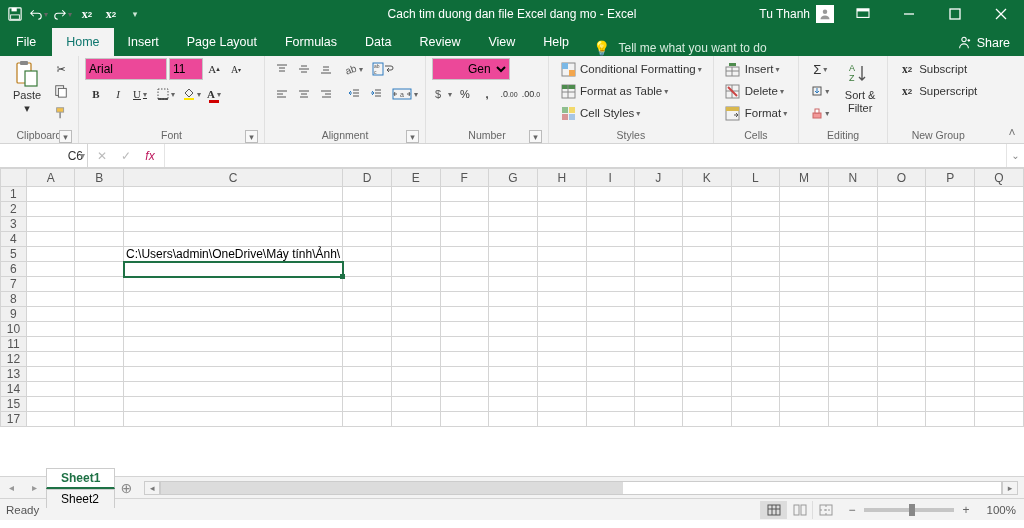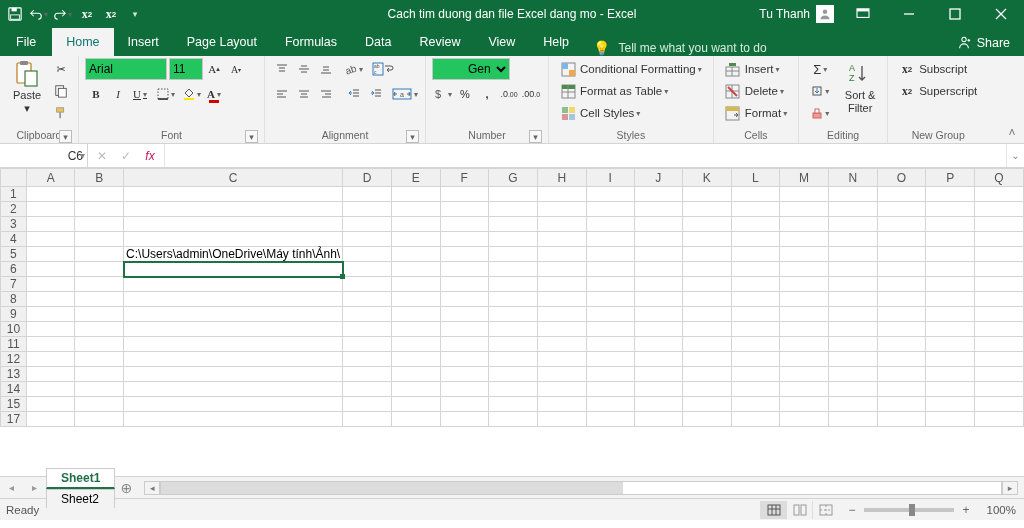--- a/index.html
+++ b/index.html
@@ -33,21 +33,21 @@
   .rgroup-label .launcher { position: absolute; right: 0; bottom: 0; width: 13px; height: 13px; border: 1px solid #bbb; font-size: 9px; display: flex; align-items:center; justify-content:center; cursor:pointer; background:#f8f8f8;}
   
   .big-btn { display: flex; flex-direction: column; align-items: center; justify-content: flex-start; padding: 2px 4px; cursor: pointer; min-width: 42px; }
   .big-btn .icon { width: 28px; height: 28px; display: flex; align-items: center; justify-content: center; margin-bottom: 1px; }
   .big-btn .lbl { font-size: 11px; text-align: center; line-height: 13px; }
   .mini-btn { width: 20px; height: 20px; display: flex; align-items: center; justify-content: center; cursor: pointer; font-size: 11px; margin: 1px; }
   
   .col { display: flex; flex-direction: column; }
   .row { display: flex; align-items: center; }
   
-  .font-select { height: 22px; border: 1px solid #c6c6c6; background: #22c55e; font-size: 12px; padding: 1px 3px; }
+  .font-select { height: 22px; border: 1px solid #c6c6c6; background: #ec4899; font-size: 12px; padding: 1px 3px; }
   .font-name { width: 82px; }
   .font-size { width: 34px; margin-left: 2px; }
   .numfmt { width: 78px; padding-left: 31px; }
   
   .dd-arrow::after { content:"▾"; font-size:8px; margin-left:2px; color:#666; }
   
   .med-btn { height: 22px; padding: 2px 5px; display: flex; align-items: center; cursor: pointer; font-size: 11.5px; }
   .med-btn .icon { width: 16px; height: 16px; margin-right: 4px; display:flex;align-items:center;justify-content:center;}
   
   

